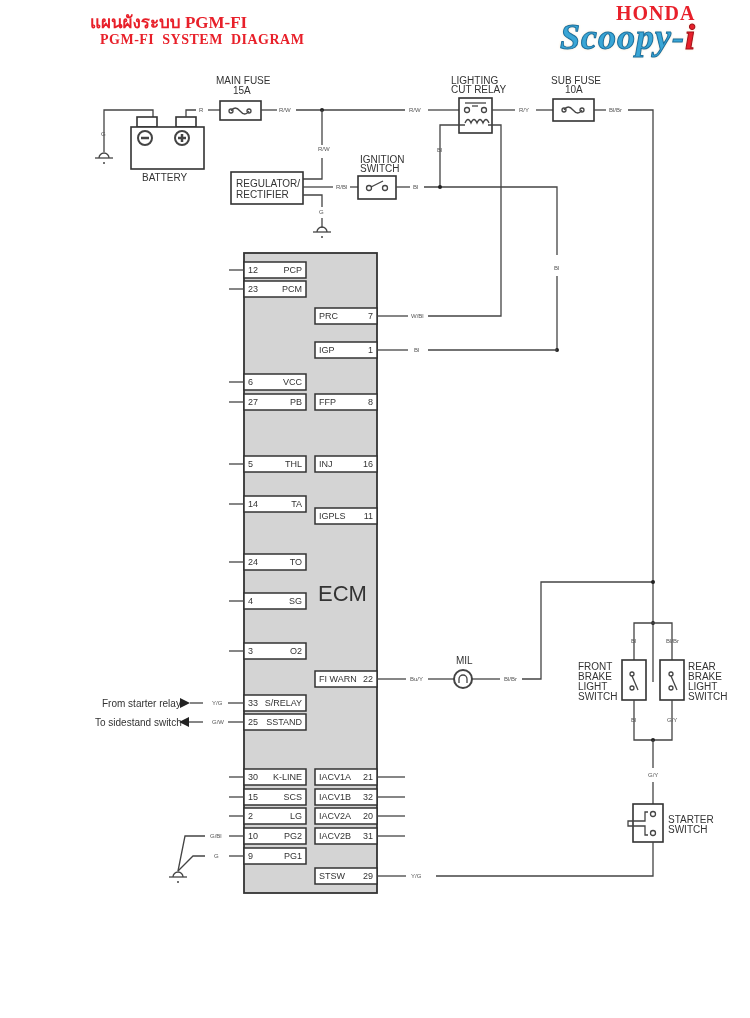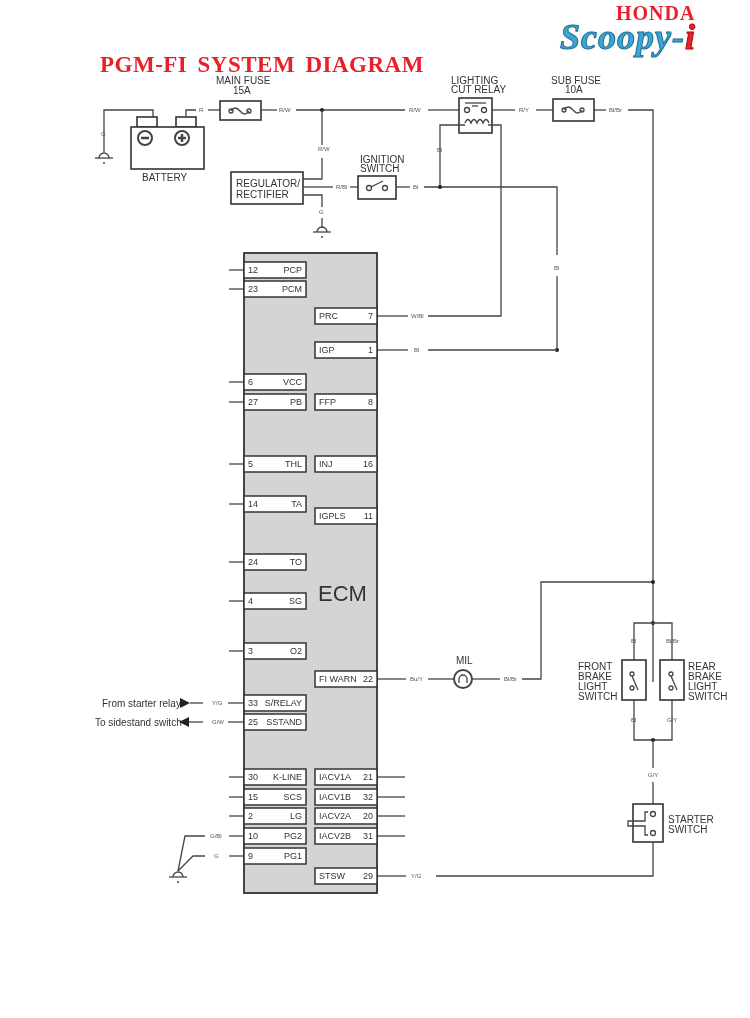--- a/index.html
+++ b/index.html
@@ -1,37 +1,38 @@
 <!DOCTYPE html>
 <html><head>
 <meta charset="utf-8">
 <style>
   html,body{margin:0;padding:0;background:#fff;}
   #root{position:relative;width:750px;height:1018px;overflow:hidden;background:#fff;font-family:"Liberation Sans",sans-serif;}
   .title-th{position:absolute;left:90px;top:8px;font-family:"Liberation Serif",serif;font-weight:bold;font-size:17px;color:#e8202a;}
-  .title-en{position:absolute;left:100px;top:52px;font-family:"Liberation Serif",serif;font-weight:bold;font-size:23px;color:#e8202a;letter-spacing:0.5px;word-spacing:4px;}
+  .title-en{position:absolute;left:100px;top:32px;font-family:"Liberation Serif",serif;font-weight:bold;font-size:14px;color:#e8202a;letter-spacing:0.5px;word-spacing:4px;}
   .logo{position:absolute;left:556px;top:0;width:215px;height:56px;}
   .logo .honda{position:absolute;left:60px;top:2px;font-family:"Liberation Serif",serif;font-weight:bold;font-size:20px;color:#e8202a;letter-spacing:1px;}
   .logo .scoopy{position:absolute;left:4px;top:16px;font-family:"Liberation Serif",serif;font-style:italic;font-weight:bold;font-size:36px;color:#3aa6d6;-webkit-text-stroke:1px #1b6f9e;text-shadow:0 0 3px #f4d9b0;letter-spacing:1px;}
   .logo .scoopy span{color:#e8202a;-webkit-text-stroke:1px #a01018;}
   svg#diagram{position:absolute;left:0;top:0;}
   svg text{font-family:"Liberation Sans",sans-serif;fill:#333;}
   .lbl{font-size:10px;}
   .wire{font-size:6px;fill:#555;}
   .pin{font-size:9px;fill:#333;}
   .ecm-title{font-size:22px;fill:#333;}
   .ln{stroke:#444;stroke-width:1.3;fill:none;}
   .box{stroke:#333;stroke-width:1.6;fill:#fff;}
   .pinbox{stroke:#333;stroke-width:1.5;fill:#fff;}
   .dot{fill:#222;}
 </style>
 </head>
 <body>
 
 <div id="root">
+  <div class="title-th">แผนผังระบบ PGM-FI</div>
   <div class="title-en">PGM-FI  SYSTEM  DIAGRAM</div>
   <div class="logo">
     <div class="honda">HONDA</div>
     <div class="scoopy"><b>Scoopy-</b><span>i</span></div>
   </div>
 
   <svg id="diagram" width="750" height="1018">
 
     <polyline class="ln" points="153,117 153,110 104,110 104,152"></polyline>
     <text class="wire" x="101" y="136">G</text>

